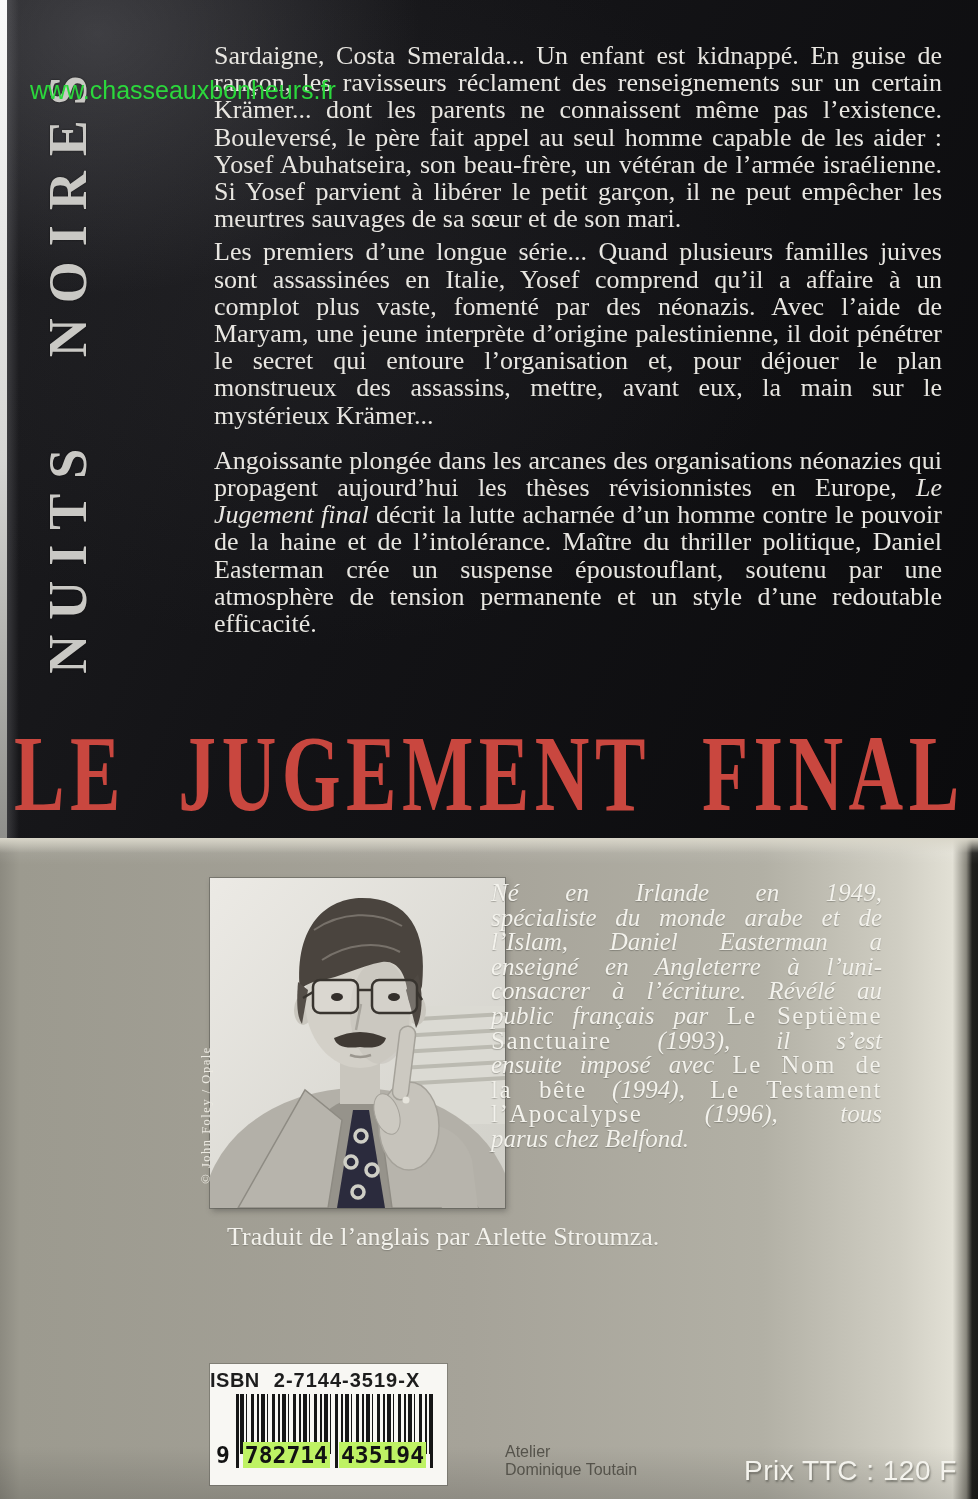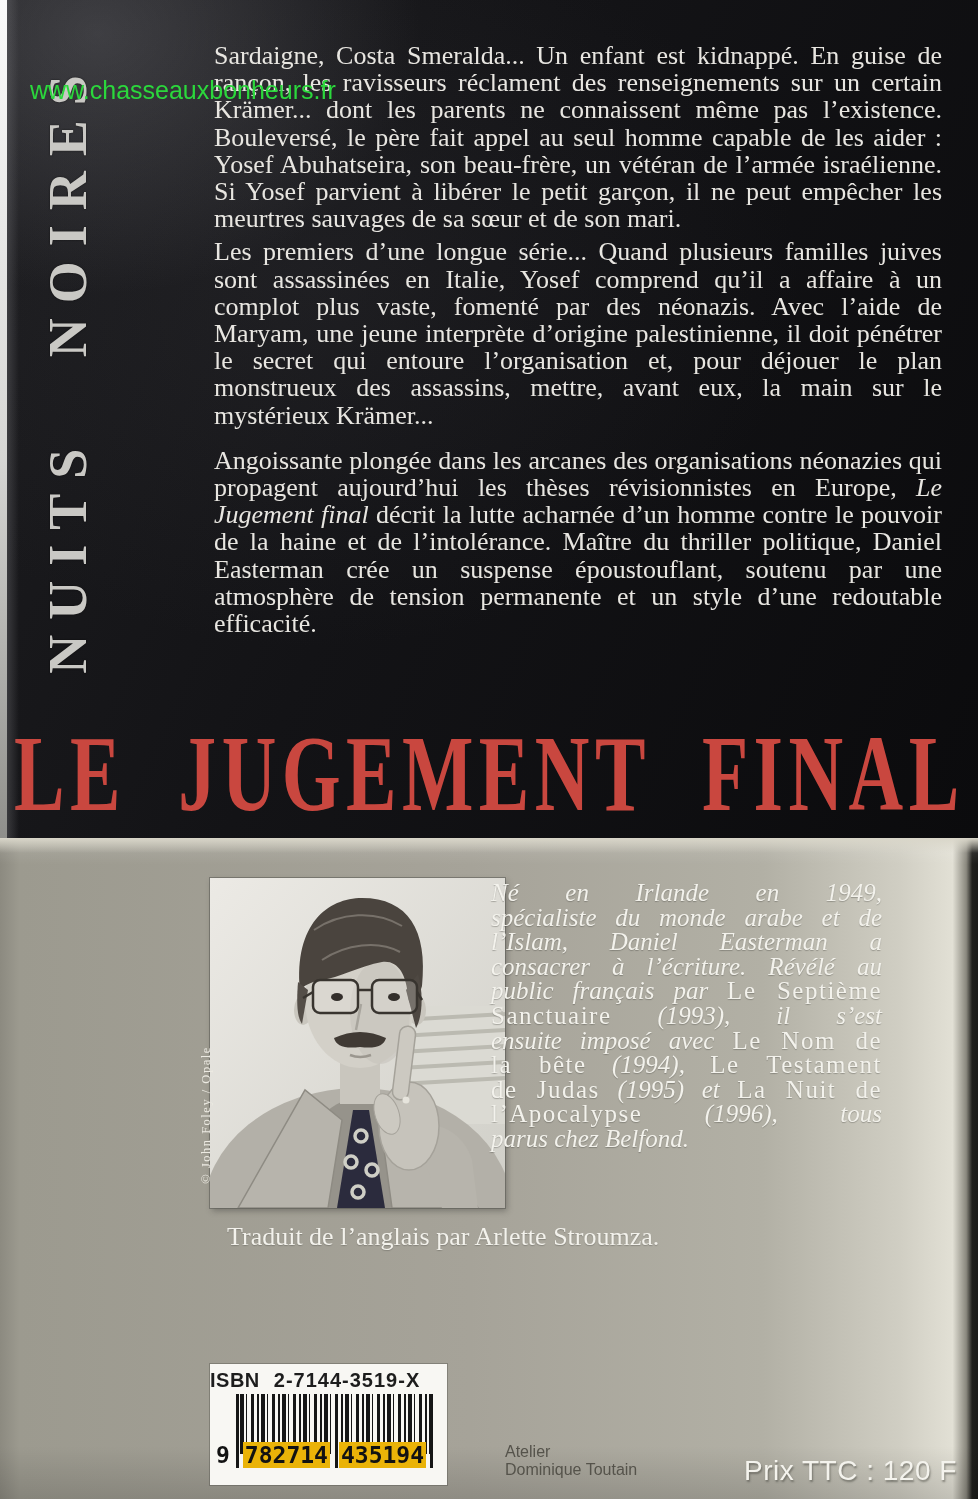--- a/index.html
+++ b/index.html
@@ -110,21 +110,21 @@
   .guard{position:absolute;top:0;width:3px;height:74px;background:#161616;}
   .guard.g1{left:0;}
   .guard.g2{left:50%;}
   .guard.g3{right:0;}
   .ean{
     position:relative;display:flex;align-items:flex-end;
     margin:-12px 8px 0 4px;gap:9px;
     font-family:"DejaVu Sans Mono",monospace;font-weight:700;
     font-size:23px;color:#121212;line-height:26px;
   }
-  .ean span{background:#eab308;padding:0 2px;}
+  .ean span{background:#bef264;padding:0 2px;}
   .ean .d9{background:transparent;padding-right:4px;}
   
   .studio{
     position:absolute;left:505px;top:1443px;width:175px;
     text-align:left;font-family:Liberation Sans, sans-serif;
     font-size:16px;line-height:18px;color:var(--c-studio_grey,#55534b);
   }
   .price{
     position:absolute;left:744px;top:1455px;
     font-family:"Liberation Sans",sans-serif;font-weight:400;
@@ -236,26 +236,26 @@
       <circle cx="196" cy="222" r="3.5" fill="#e6e4dc"></circle>
     </svg>
   </div>
 
   <div class="photo-credit">© John Foley / Opale</div>
 
   <div class="bio" id="bio">
       <div class="bio-line"><span>Né en Irlande en 1949,</span></div>
       <div class="bio-line"><span>spécialiste du monde arabe et de</span></div>
       <div class="bio-line"><span>l’Islam, Daniel Easterman a</span></div>
+      <div class="bio-line"><span>enseigné en Angleterre à l’uni-</span></div>
       <div class="bio-line"><span>consacrer à l’écriture. Révélé au</span></div>
       <div class="bio-line"><span>public français par </span><span class="rm">Le Septième</span></div>
       <div class="bio-line"><span class="rm">Sanctuaire</span><span> (1993), il s’est</span></div>
       <div class="bio-line"><span>ensuite imposé avec </span><span class="rm">Le Nom de</span></div>
       <div class="bio-line"><span class="rm">la bête</span><span> (1994), </span><span class="rm">Le Testament</span></div>
-      <div class="bio-line"><span class="rm">de Judas</span><span> (1995) et </span><span class="rm">La Nuit de</span></div>
       <div class="bio-line"><span class="rm">l’Apocalypse</span><span> (1996), tous</span></div>
       <div class="bio-line last"><span>parus chez Belfond.</span></div>
     </div>
 
   <div class="translator">Traduit de l’anglais par Arlette Stroumza.</div>
 
   <div class="barcode-box">
     <div class="isbn-line">
       <span>ISBN</span><span class="num">2-7144-3519-X</span>
     </div>

